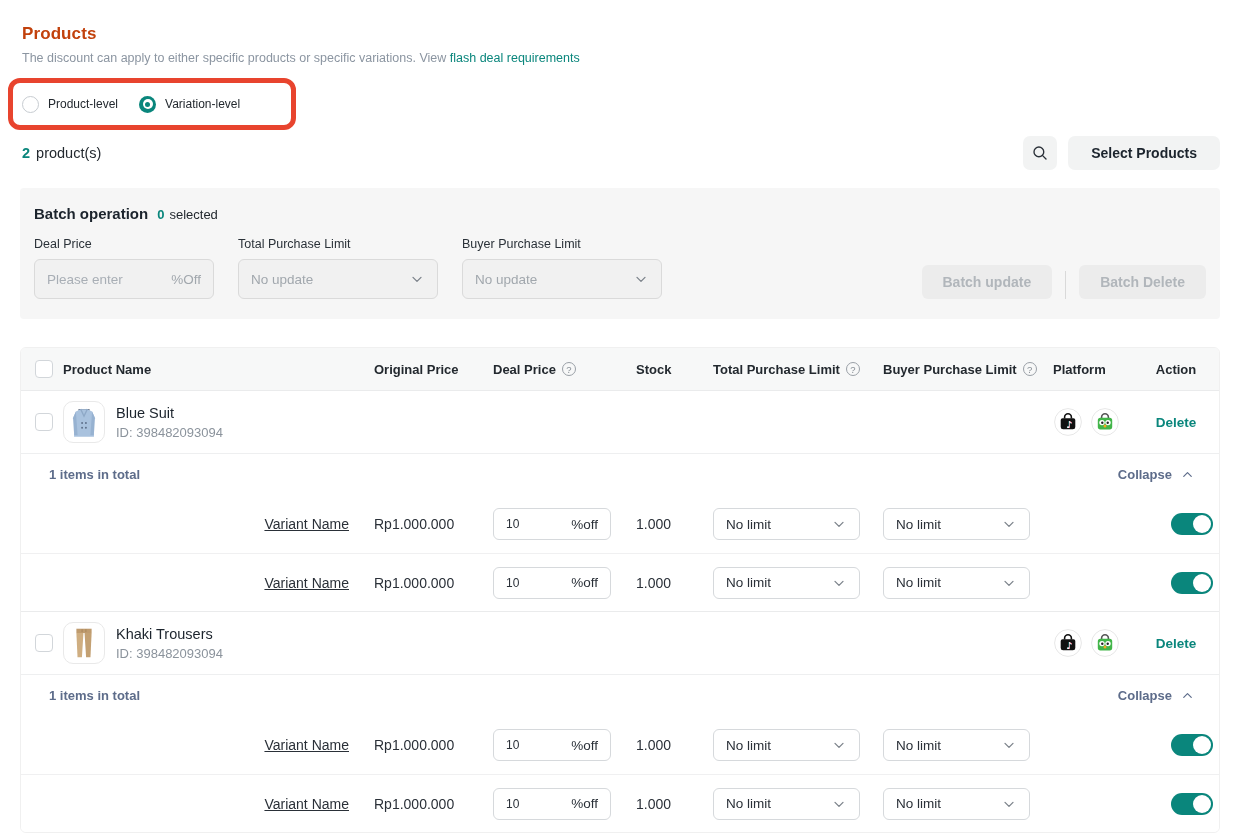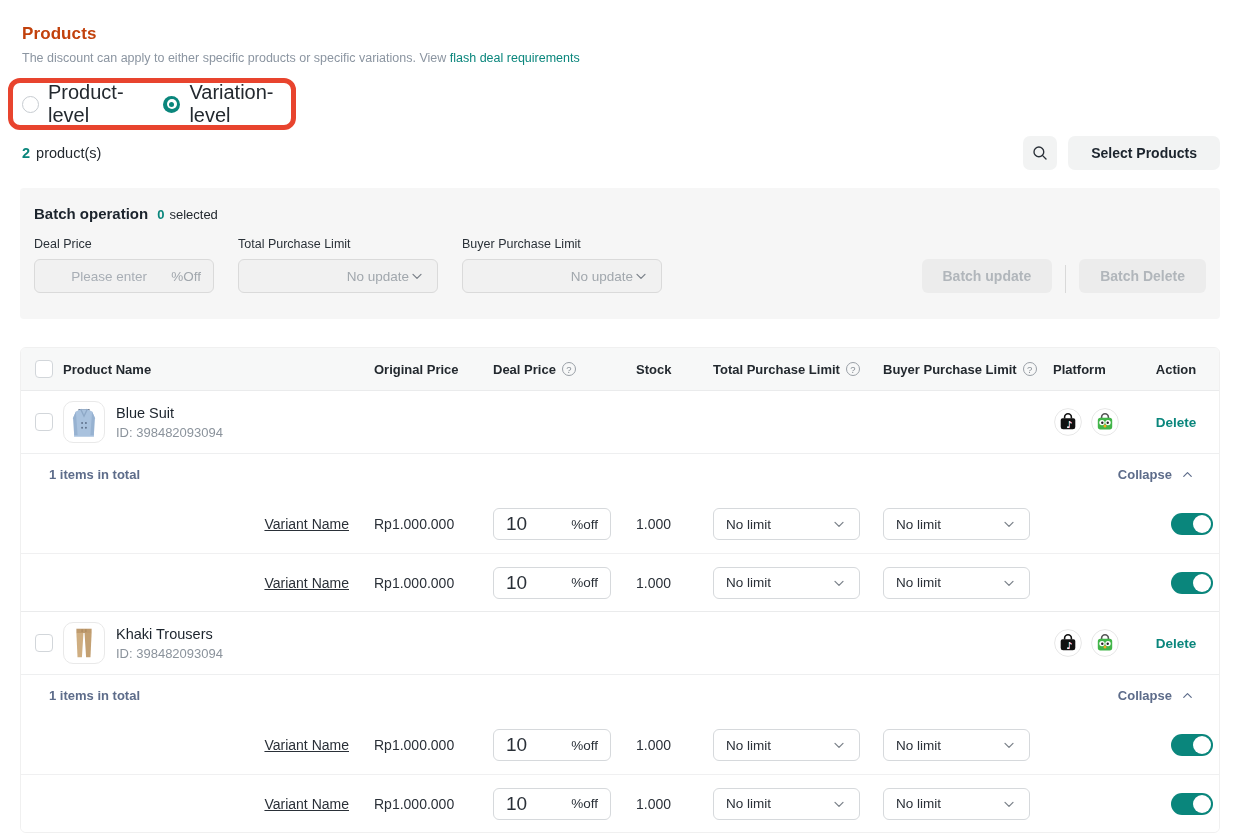--- a/index.html
+++ b/index.html
@@ -15,42 +15,42 @@
 
   
   .annot { margin:13px 0 0 8px; width:288px; height:52px; border:5px solid var(--annot,#e8442e);
            border-radius:12px; display:flex; align-items:center; padding-left:9px; }
   .radio-opt { display:flex; align-items:center; gap:9px; cursor:pointer; }
   .radio-opt + .radio-opt { margin-left:21px; }
   .radio { width:17px; height:17px; border-radius:50%; background:#fff; border:1.5px solid #c7ccd1; position:relative; flex:0 0 auto; }
   .radio.on { border:none; background:var(--accent,#0a867c); }
   .radio.on::before { content:""; position:absolute; left:3.5px; top:3.5px; width:10px; height:10px; border-radius:50%; background:#fff; }
   .radio.on::after  { content:""; position:absolute; left:6px;   top:6px;   width:5px;  height:5px;  border-radius:50%; background:var(--accent,#0a867c); }
-  .radio-lbl { font-size:20px; color:#23292f; }
+  .radio-lbl { font-size:12px; color:#23292f; }
 
   
   .count-row { margin:6px 13px 0 22px; height:34px; display:flex; align-items:center; }
   .count-row .cnt { color:var(--accent,#0a867c); font-weight:700; font-size:14.5px; margin-right:6px; }
   .count-row .cnt-lbl { font-size:14.5px; color:#23292f; }
   .count-row .spacer { margin-left:auto; }
   .icon-btn { width:34px; height:34px; border:none; background:#f2f3f3; border-radius:7px; display:flex; align-items:center; justify-content:center; cursor:pointer; }
   .sel-btn { margin-left:11px; height:34px; padding:0 23px; border:none; background:#f2f3f3; border-radius:7px;
              font-family:inherit; font-size:14px; font-weight:700; color:#1c242d; cursor:pointer; }
 
   
   .batch { margin:18px 13px 0 20px; width:1200px; height:131px; background:#f6f6f6; border-radius:4px; padding:17px 14px 0 14px; }
   .batch-title-row { display:flex; align-items:baseline; gap:9px; }
   .batch-title { font-size:15px; font-weight:700; color:#1c242d; }
   .batch-sel-cnt { color:var(--accent,#0a867c); font-weight:700; font-size:13px; }
   .batch-sel-lbl { font-size:13px; color:#23292f; margin-left:-4px; }
   .batch-fields { margin-top:15px; display:flex; align-items:flex-end; }
   .bfield { margin-right:24px; }
   .bfield .flabel { font-size:12.5px; color:#2a3138; margin-bottom:8px; }
-  .bctl { height:34px; border:1px solid #dadada; border-radius:6px; background:#f1f1f1;
-          display:flex; align-items:center; justify-content:flex-end; padding:4px 12px; }
+  .bctl { height:40px; border:1px solid #dadada; border-radius:6px; background:#f1f1f1;
+          display:flex; align-items:center; justify-content:space-between; padding:4px 12px; }
   .bctl.inp { width:180px; }
   .bctl.dd  { width:200px; cursor:pointer; }
   .bctl input { border:none; background:transparent; outline:none; width:100px; font-family:inherit; font-size:13.5px; color:#555; }
   .bctl input::placeholder { color:#a8aeb5; }
   .bctl .sfx, .bctl .ddval { font-size:13.5px; color:#a1a7ad; }
   .batch-actions { margin-left:auto; display:flex; align-items:flex-end; padding-bottom:0; }
   .dis-btn { height:34px; padding:0 21px; border:none; border-radius:6px; background:#ececec;
              font-family:inherit; font-size:14px; font-weight:600; color:#b1b6bb; cursor:not-allowed; }
   .vdiv { width:1px; height:28px; background:#d9d9d9; margin:0 13px; }
 
@@ -77,21 +77,21 @@
   .srow { height:42px; background:#fff; border-top:1px solid #eeeff0; display:flex; align-items:center;
           padding:0 24px 0 28px; font-size:13px; color:#5d6c8a;font-weight:bold; }
   .collapse { margin-left:auto; display:flex; align-items:center; gap:8px; cursor:pointer; color:#5d6c8a; }
 
   .vrow { height:58px; background:#fff; }
   .vrow + .vrow { border-top:1px solid #f0f0f1; }
   .vname { justify-self:end; padding-right:4px; font-size:14px; color:#2a3038;text-decoration:underline; }
   .vprice, .vstock { font-size:14px; color:#2a3038; }
   .deal-box { width:118px; height:32px; border:1px solid #d6d9dc; border-radius:6px; background:#fff;
               display:flex; align-items:center; justify-content:space-between; padding:0 12px; }
-  .deal-box input { width:40px; border:none; outline:none; font-family:inherit; font-size:19px; color:#2a3038; background:transparent; }
+  .deal-box input { width:40px; border:none; outline:none; font-family:inherit; font-size:12px; color:#2a3038; background:transparent; }
   .deal-box .sfx2 { font-size:13.5px; color:#2a3038; }
   .dd2 { width:147px; height:32px; border:1px solid #d6d9dc; border-radius:6px; background:#fff; cursor:pointer;
          display:flex; align-items:center; justify-content:space-between; padding:0 12px; font-size:13.5px; color:#2a3038; }
   .tog-cell { display:flex; justify-content:flex-end; padding-right:6px; }
   .toggle { position:relative; width:42px; height:22px; border-radius:11px; background:var(--accent,#0a867c); cursor:pointer; }
   .toggle .knob { position:absolute; top:2px; right:2px; width:18px; height:18px; border-radius:50%; background:#fff; }
 
   .help { width:14px; height:14px; border:1px solid #9aa0a7; border-radius:50%; color:#868d94;
           display:inline-flex; align-items:center; justify-content:center; font-size:9.5px; font-weight:400; flex:0 0 auto; }
   .help::after { content:"?"; }

